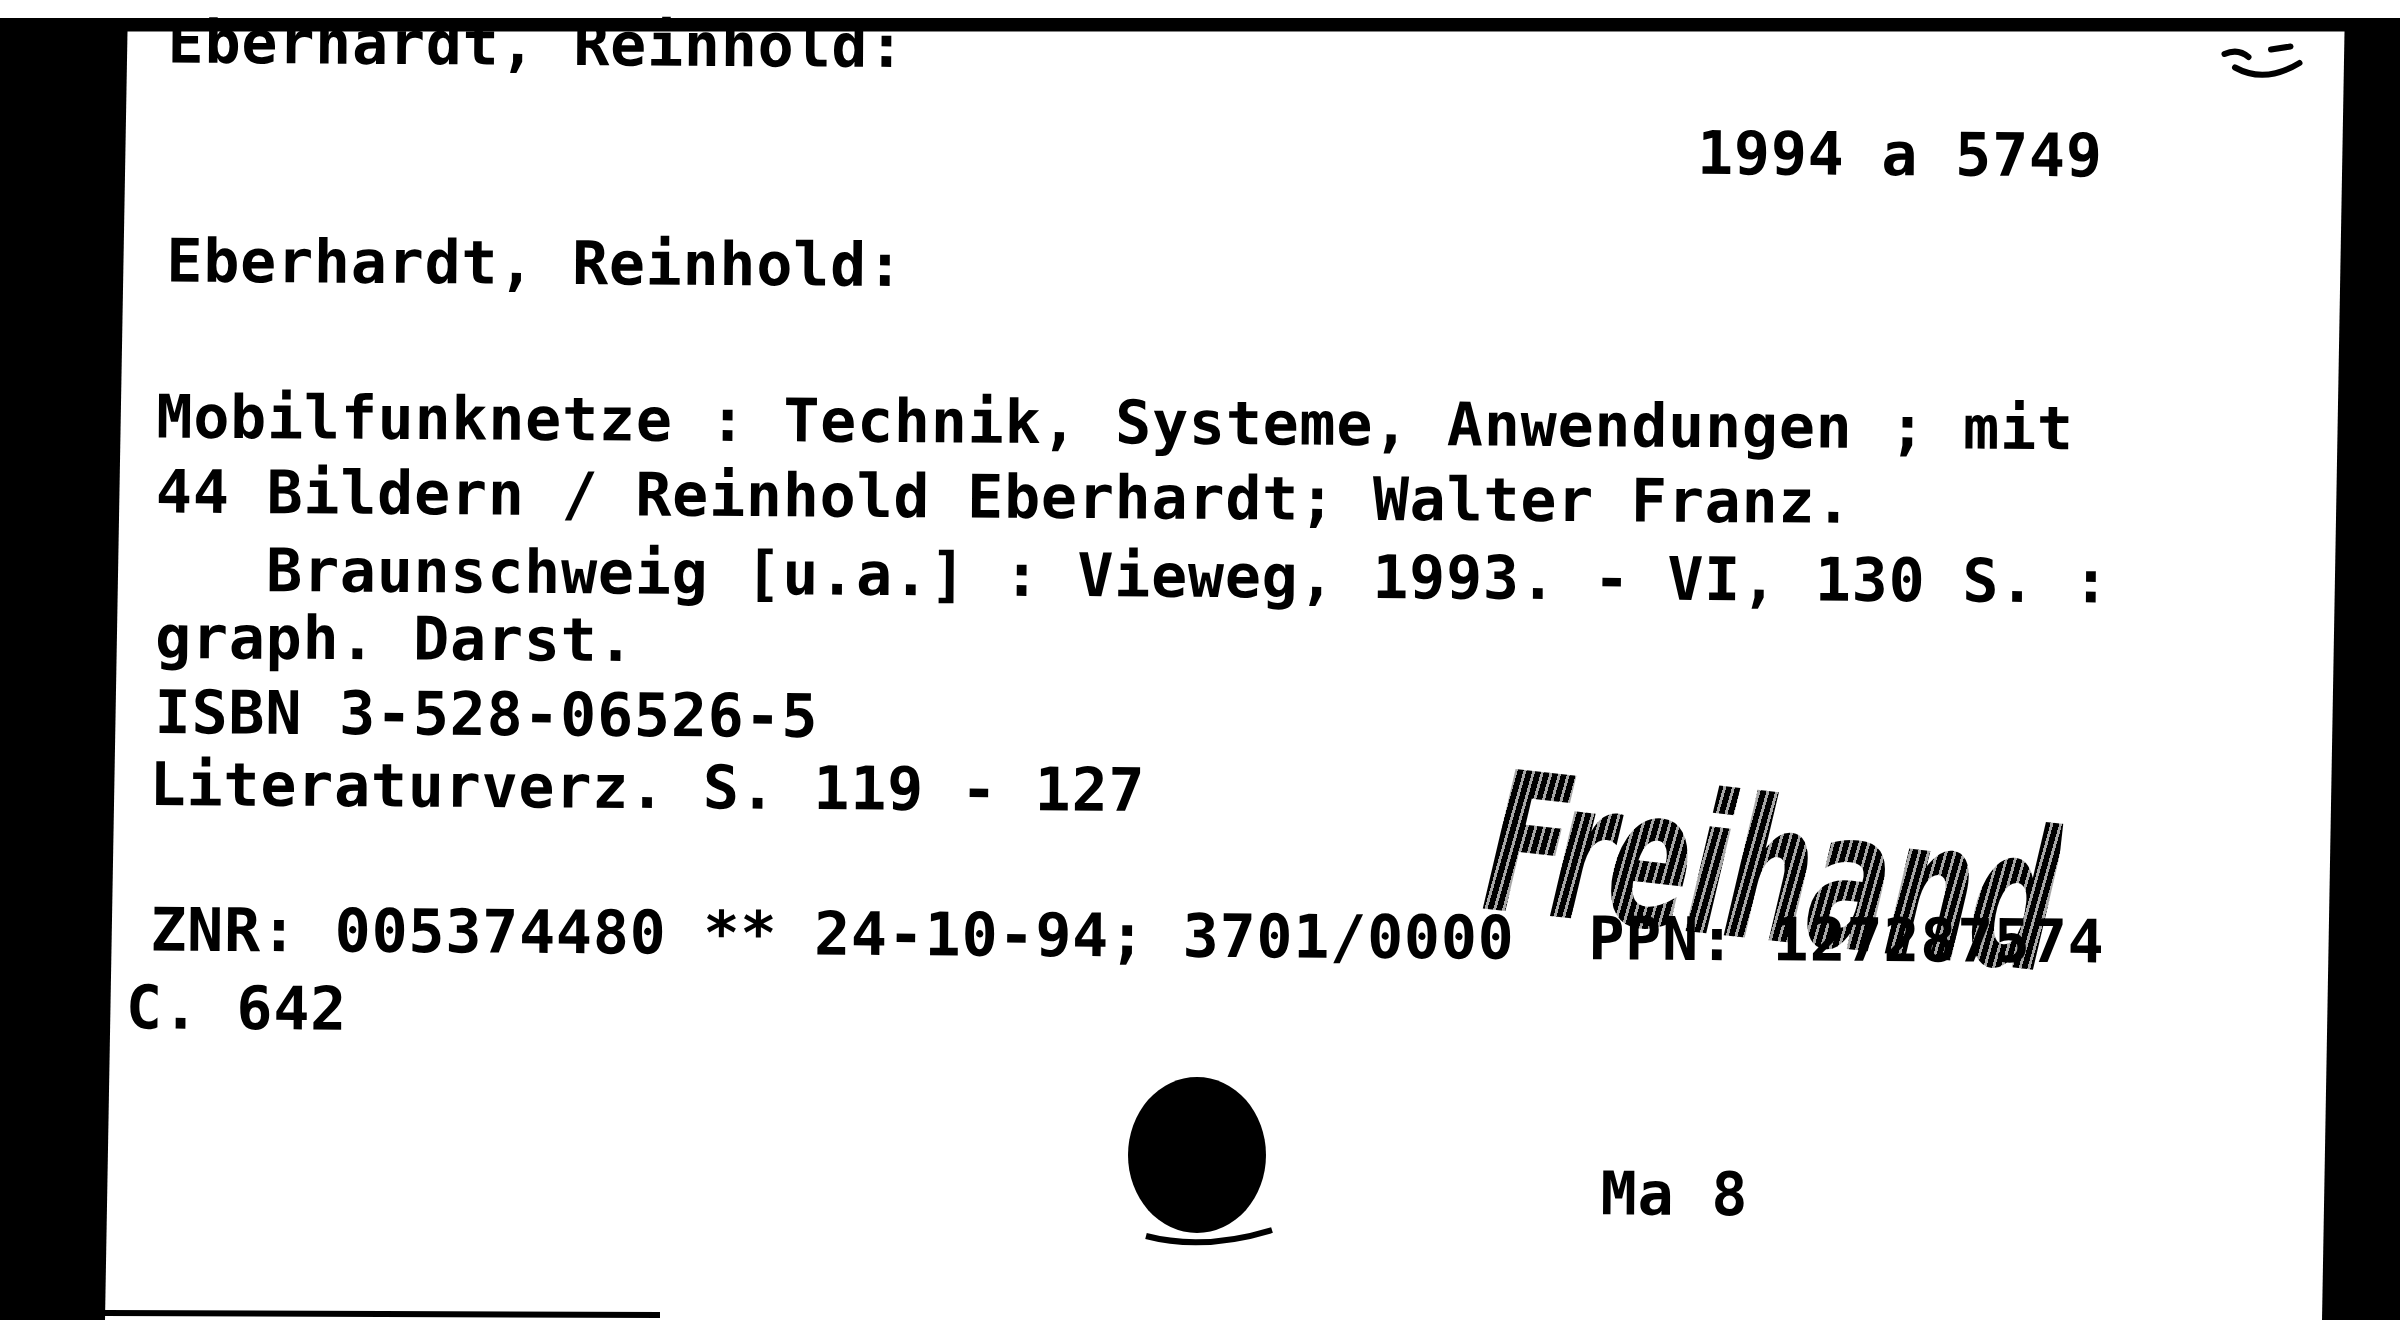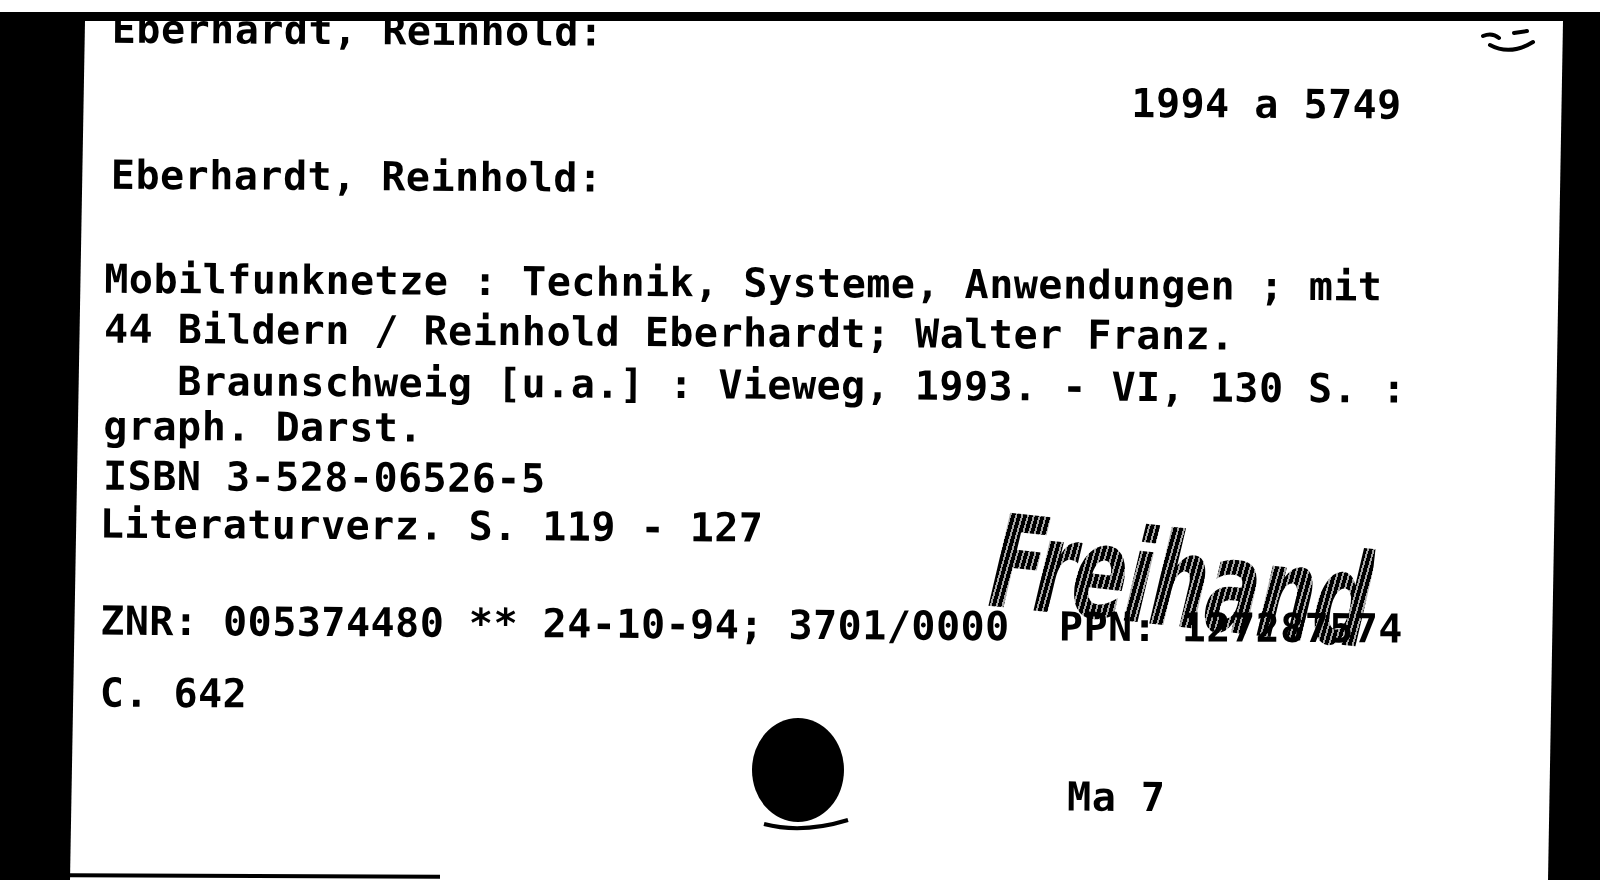--- a/index.html
+++ b/index.html
@@ -88,18 +88,18 @@
 
   <div class="line" style="left:106px; top:258px;">Mobilfunknetze : Technik, Systeme, Anwendungen ; mit</div>
   <div class="line" style="left:106px; top:308px;">44 Bildern / Reinhold Eberhardt; Walter Franz.</div>
   <div class="line" style="left:106px; top:360px;">   Braunschweig [u.a.] : Vieweg, 1993. - VI, 130 S. :</div>
   <div class="line" style="left:106px; top:405px;">graph. Darst.</div>
 
   <div class="line" style="left:106px; top:455px;">ISBN 3-528-06526-5</div>
   <div class="line" style="left:103px; top:503px;">Literaturverz. S. 119 - 127</div>
 
   <div class="line" style="left:104px; top:600px;">ZNR: 005374480 ** 24-10-94; 3701/0000  PPN: 127287574</div>
-  <div class="line" style="left:104px; top:652px;margin-top:20px;">C. 642</div>
+  <div class="line" style="left:88px; top:652px;">C. 642</div>
 
-  <div class="line" style="left:1072px; top:770px;">Ma 7</div>
+  <div class="line" style="left:1072px; top:770px;">Ma 8</div>
 
   <div class="stamp">Freihand</div>
 </div>
 
 </body></html>

